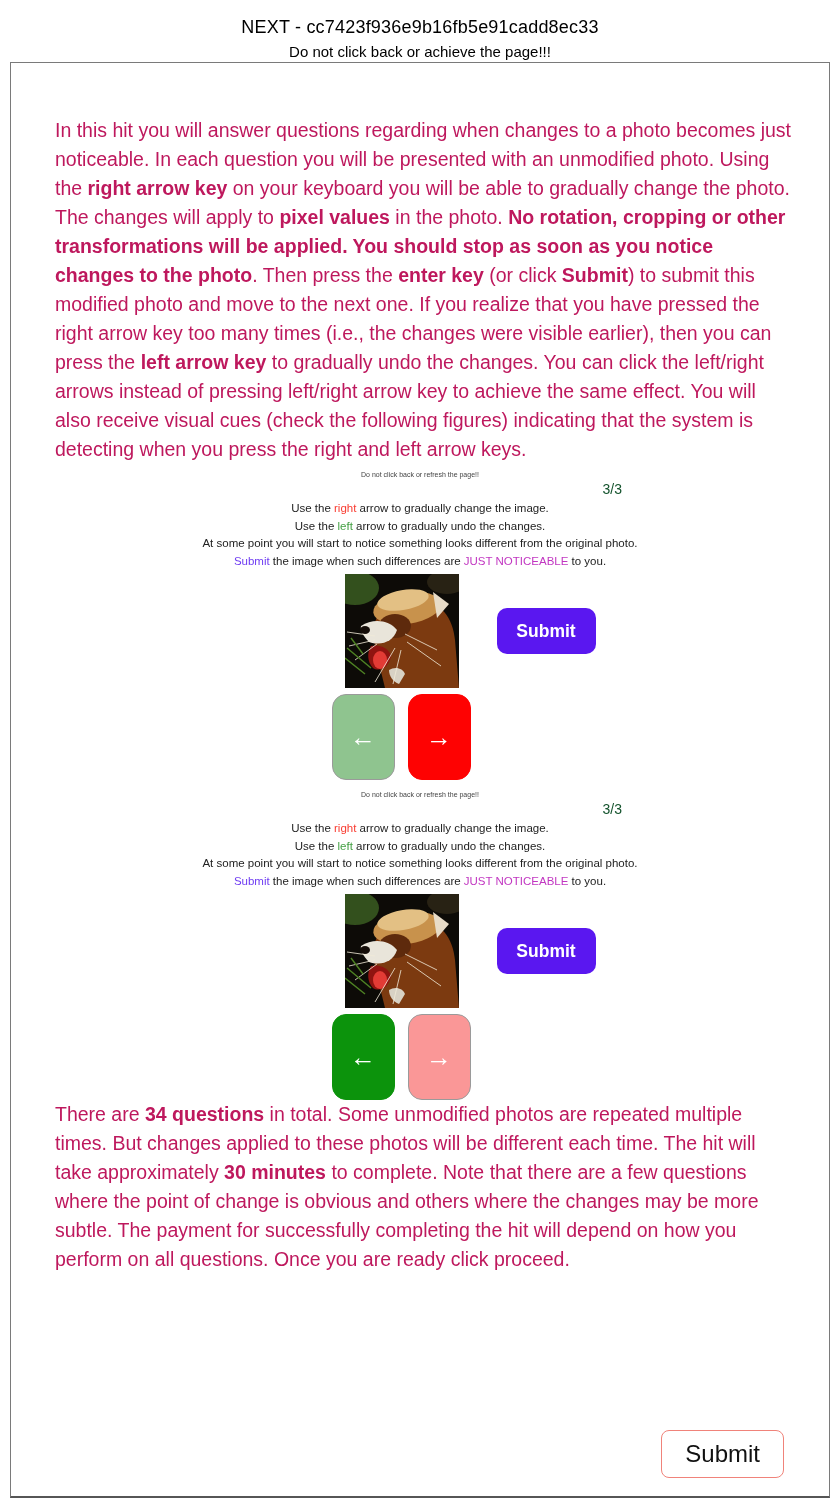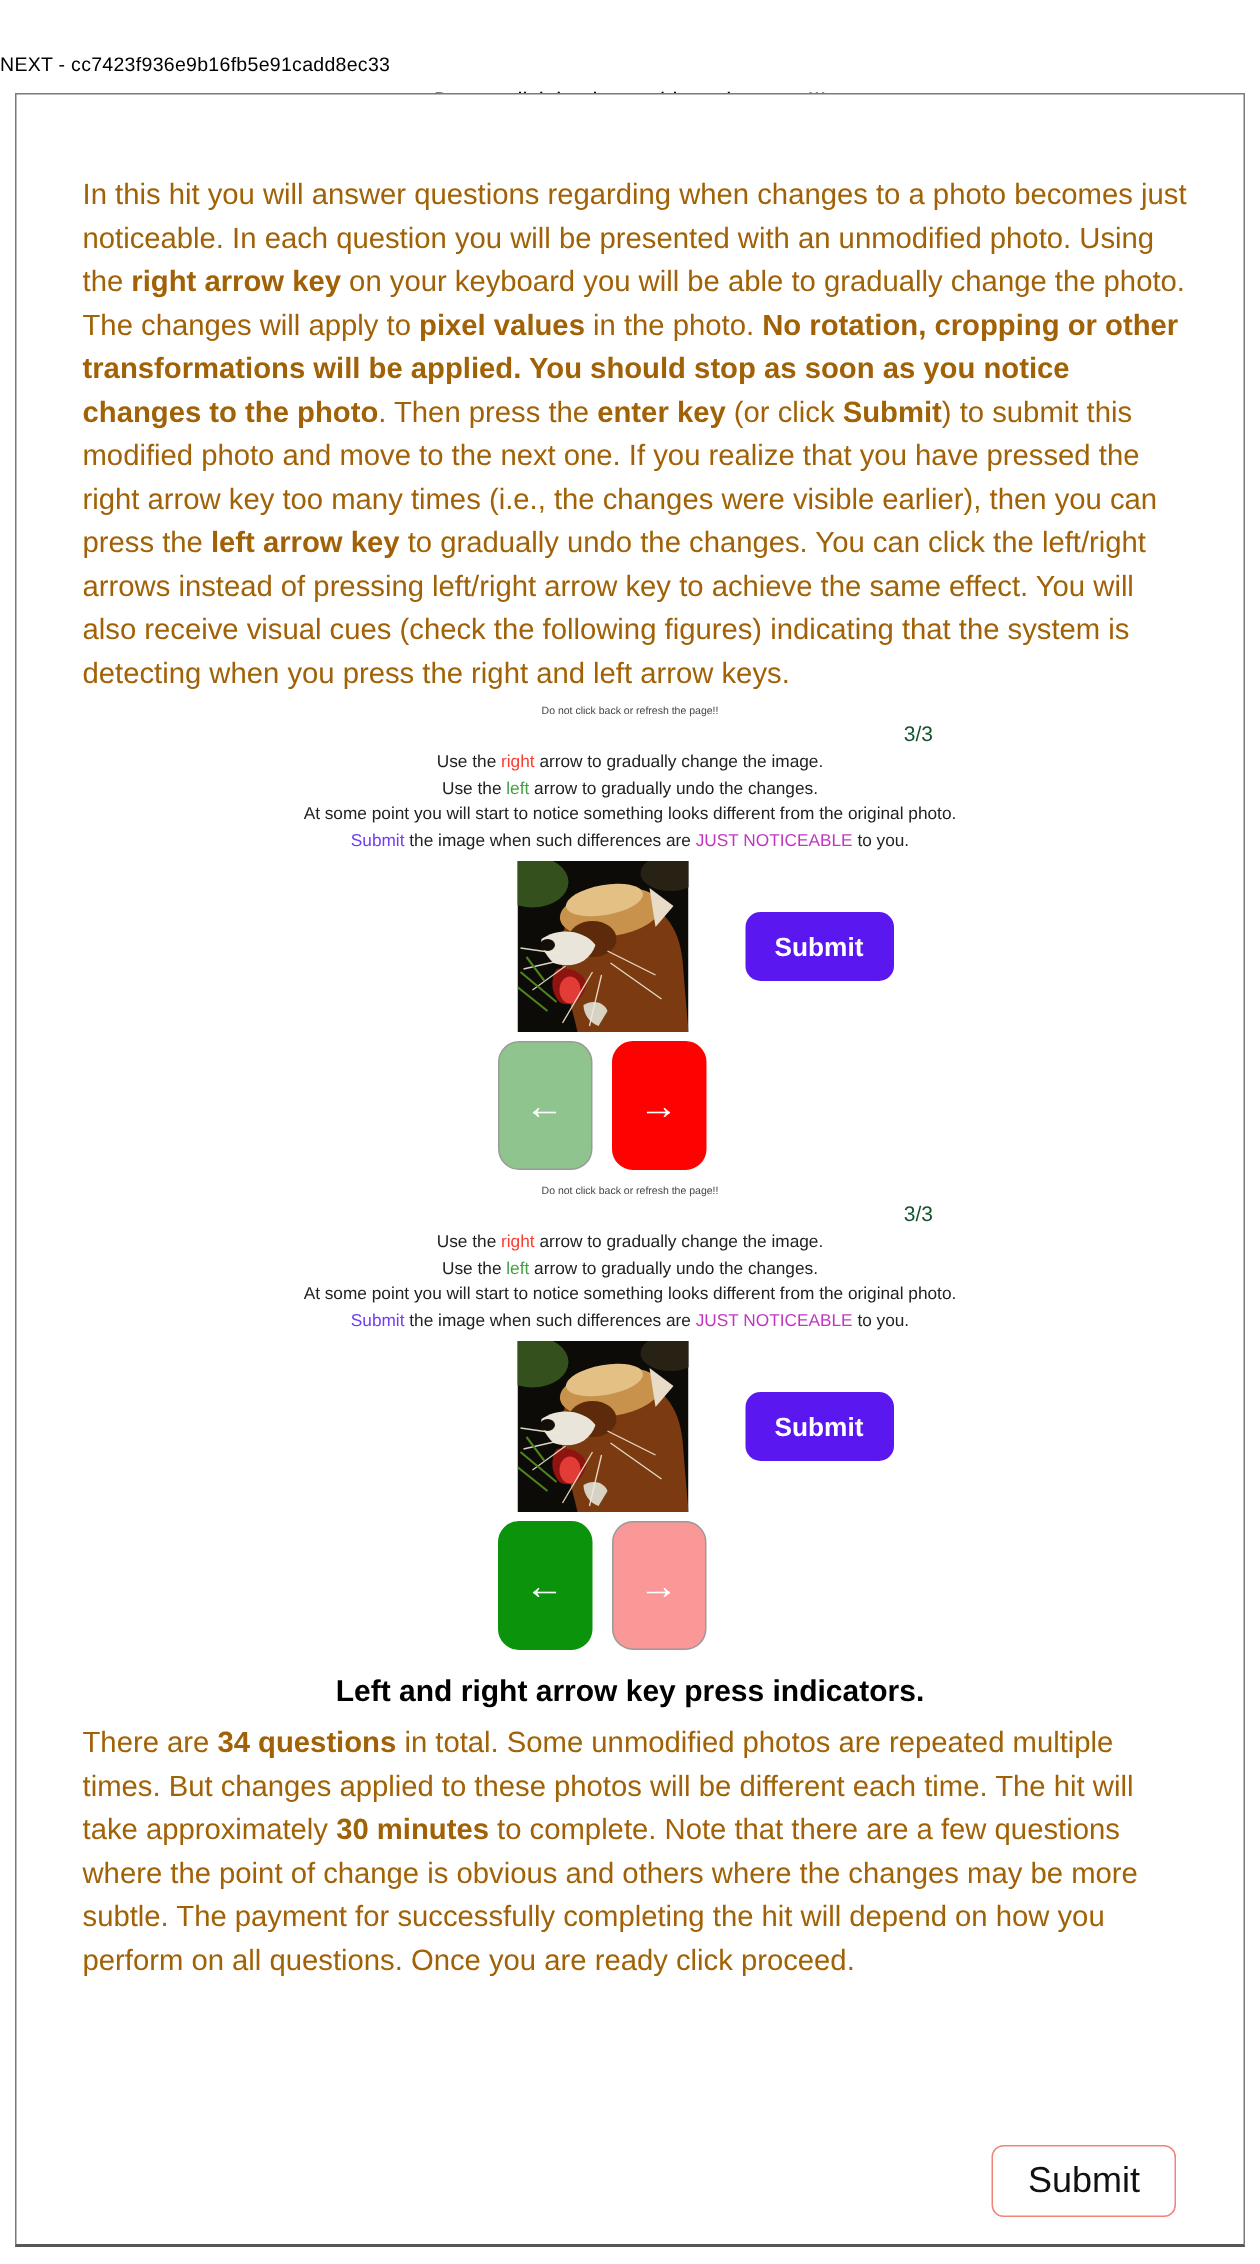--- a/index.html
+++ b/index.html
@@ -1,28 +1,28 @@
 <!DOCTYPE html>
 <html><head>
 <meta charset="utf-8">
 <style>
   * { box-sizing: border-box; }
   html,body { margin:0; padding:0; }
   body {
     width:840px; height:1509px; background:#fff; position:relative;
     font-family:"Liberation Sans", sans-serif; color:#000;
   }
-  .hit-id { text-align:left; padding-top:36px; font-size:13px; line-height:14px; letter-spacing:.2px; }
+  .hit-id { text-align:center; padding-top:20px; font-size:18px; line-height:14px; letter-spacing:.2px; }
   .top-warning { text-align:center; font-size:15px; line-height:16px; margin-top:10px; }
   .main-box {
     position:absolute; left:10px; right:10px; top:62px; height:1436px;
     background:#fff; border:1px solid #7a7a7a; border-bottom:2px solid #565656;
     padding:53px 44px 0 44px;
   }
-  .para { margin:0; font-size:19.5px; line-height:29px; width:736px; color:#a16207; }
+  .para { margin:0; font-size:19.5px; line-height:29px; width:736px; color:#be185d; }
   .para b { font-weight:bold; }
 
   .figure { width:460px; margin:6px auto 0 auto; text-align:center; }
   .fig-warning { font-size:7px; line-height:9px; color:#444; margin-bottom:2px; }
   .fig-counter { text-align:right; font-size:14px; line-height:16px; padding-right:28px; margin-bottom:3px; color:#14532d; }
   .fig-line { font-size:11.5px; line-height:17.5px; color:#222; }
   .photo-row { display:flex; justify-content:center; align-items:center; gap:38px; margin-top:4px; position:relative; left:50px; }
   .photo-frame { width:114px; height:114px; flex:0 0 auto; }
   .photo-frame svg { display:block; width:114px; height:114px; }
   .mini-submit {
@@ -141,18 +141,17 @@
         </svg>
       </div>
       <div class="mini-submit" style="background-color: rgb(90, 23, 240);">Submit</div>
     </div>
     <div class="arrows-row">
       <div class="arrow-btn" style="background-color: rgb(12, 147, 12); border-color: rgb(12, 147, 12);">←</div>
       <div class="arrow-btn" style="background-color: rgb(250, 151, 151); border-color: rgb(154, 154, 154);">→</div>
     </div>
   </div>
 
-  <div class="caption">Left and right arrow key press indicators.</div>
 
   <p class="para"><span>There are </span><b>34 questions</b><span> in total. Some unmodified photos are repeated multiple times. But changes applied to these photos will be different each time. The hit will take approximately </span><b>30 minutes</b><span> to complete. Note that there are a few questions where the point of change is obvious and others where the changes may be more subtle. The payment for successfully completing the hit will depend on how you perform on all questions. Once you are ready click proceed.</span></p>
 
   <button class="proceed-btn" style="border-color: rgb(240, 131, 122);">Submit</button>
 </div>
 
 </body></html>

